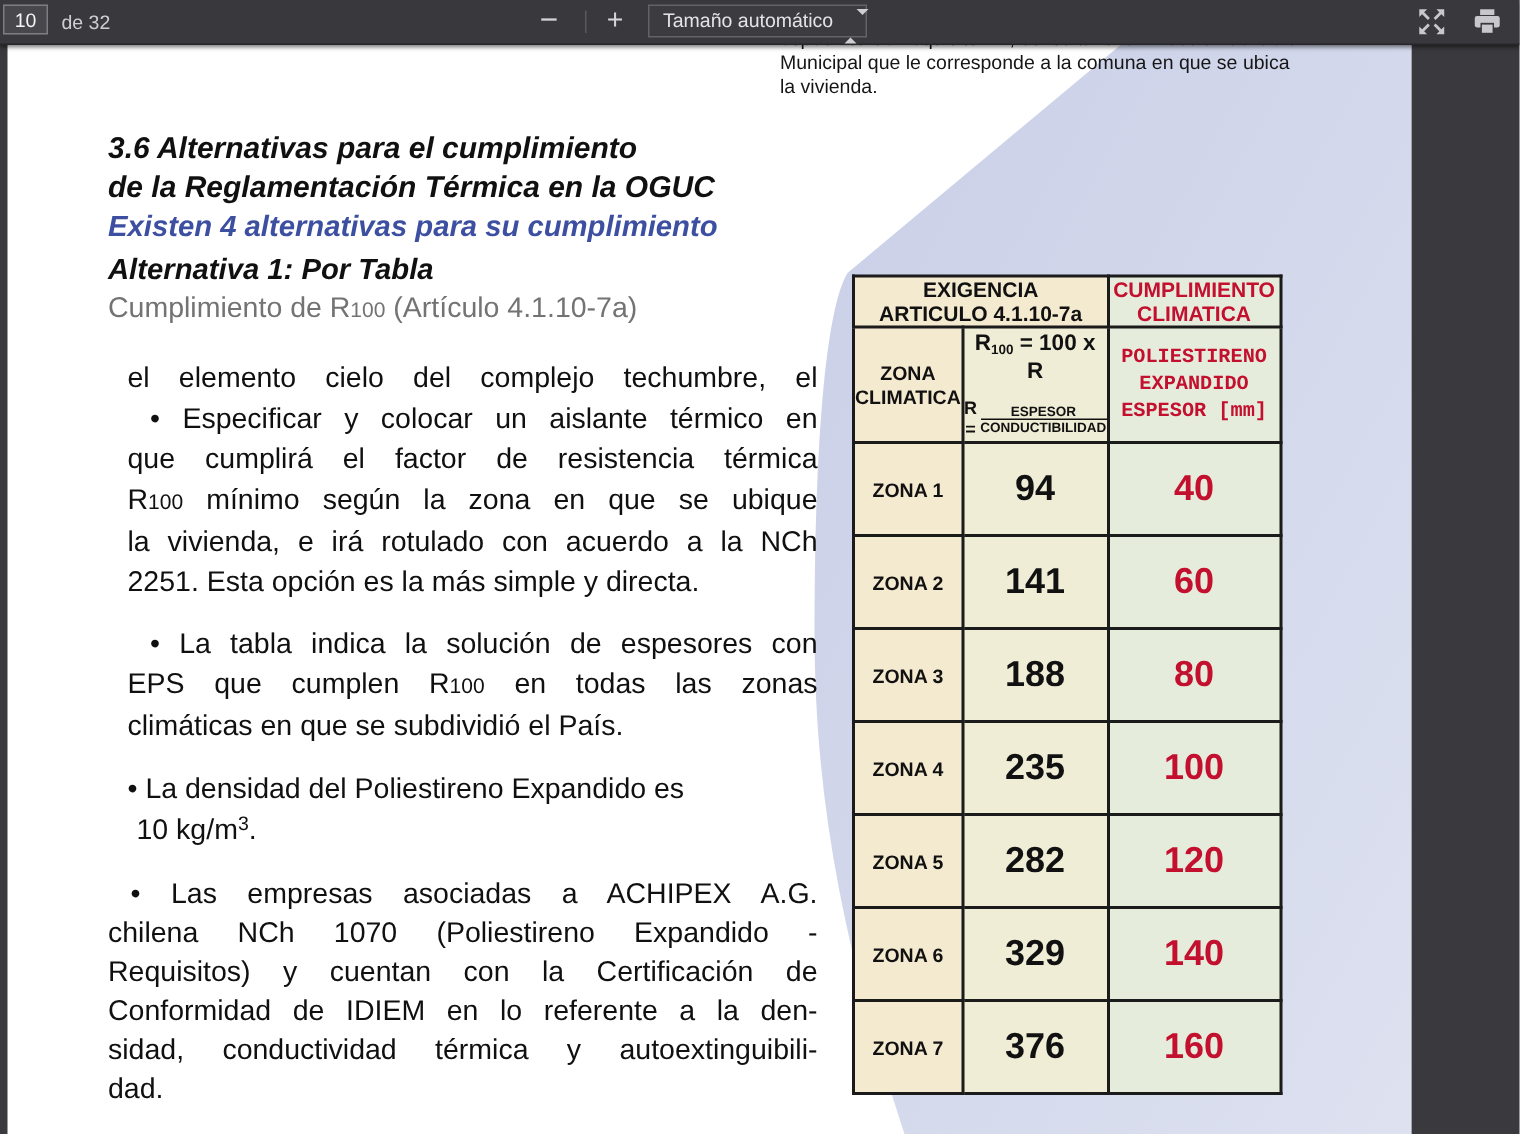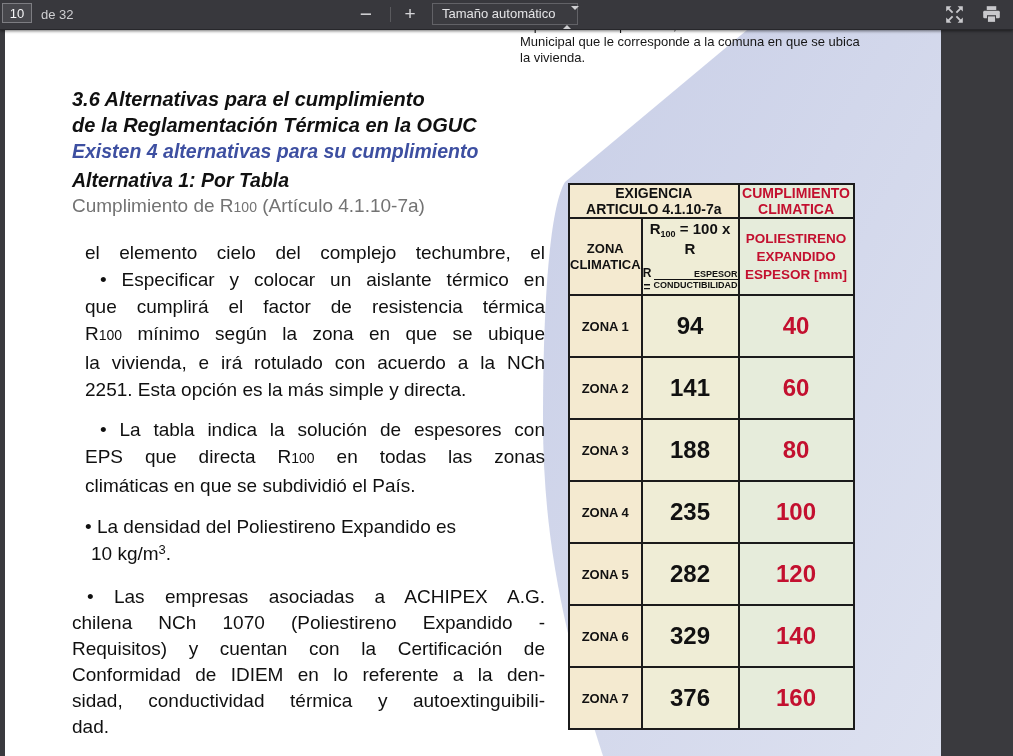--- a/index.html
+++ b/index.html
@@ -59,23 +59,23 @@
   .bg-cream2{background:#efedd6;}
   .bg-green{background:#e6ecdb;}
   .th-big{font-size:14px;line-height:16px;font-weight:bold;color:#111;}
   .red{color:#c3102f;margin-left:32px;}
   .zone-lbl{font-size:13px;font-weight:bold;color:#111;}
   .th-zone{font-size:13px;line-height:16px;font-weight:bold;color:#111;}
   .formula{font-size:15px;font-weight:bold;color:#111;line-height:18px;}
   .formula .fsub{font-size:9px;position:relative;top:3px;}
   .f2{display:flex;align-items:center;justify-content:center;margin-top:8px;font-weight:bold;color:#111;}
   .f2 .req{font-size:12px;margin-right:2px;}
-  .frac{display:inline-block;text-align:right;font-size:9px;line-height:10px;}
+  .frac{display:inline-block;text-align:center;font-size:9px;line-height:10px;}
   .frac .bot{border-top:1.5px solid #111;}
-  .th-mat{font-size:13.5px;line-height:18px;font-weight:bold;}
+  .th-mat{font-size:13.5px;line-height:18px;font-weight:bold;font-family:Liberation Mono, monospace;}
   .val{font-size:24px;font-weight:bold;color:#111;}
   .valr{font-size:24px;font-weight:bold;}
 </style>
 </head>
 <body>
 
 <div class="toolbar">
   <input class="page-input" value="10" style="">
   <span class="pages-label">de 32</span>
 
@@ -148,21 +148,21 @@
       <div class="ln">el elemento cielo del complejo techumbre, el</div>
       <div class="ln first">• Especificar y colocar un aislante térmico en</div>
       <div class="ln">que cumplirá el factor de resistencia térmica</div>
       <div class="ln"><span>R</span><span class="sub100">100</span><span> mínimo según la zona en que se ubique</span></div>
       <div class="ln">la vivienda, e irá rotulado con acuerdo a la NCh</div>
       <div class="ln last">2251. Esta opción es la más simple y directa.</div>
     </div>
 
     <div class="abs para b2">
       <div class="ln first">• La tabla indica la solución de espesores con</div>
-      <div class="ln"><span>EPS que directa R</span><span class="sub100">100</span><span> en todas las zonas</span></div>
+      <div class="ln"><span>EPS que cumplen R</span><span class="sub100">100</span><span> en todas las zonas</span></div>
       <div class="ln last">climáticas en que se subdividió el País.</div>
     </div>
 
     <div class="abs para b3">
       <div class="ln last">• La densidad del Poliestireno Expandido es</div>
       <div class="ln last pad5"><span>10 kg/m</span><span class="sup3">3</span><span>.</span></div>
     </div>
 
     <div class="abs para b4">
       <div class="ln first">• Las empresas asociadas a ACHIPEX A.G.</div>

